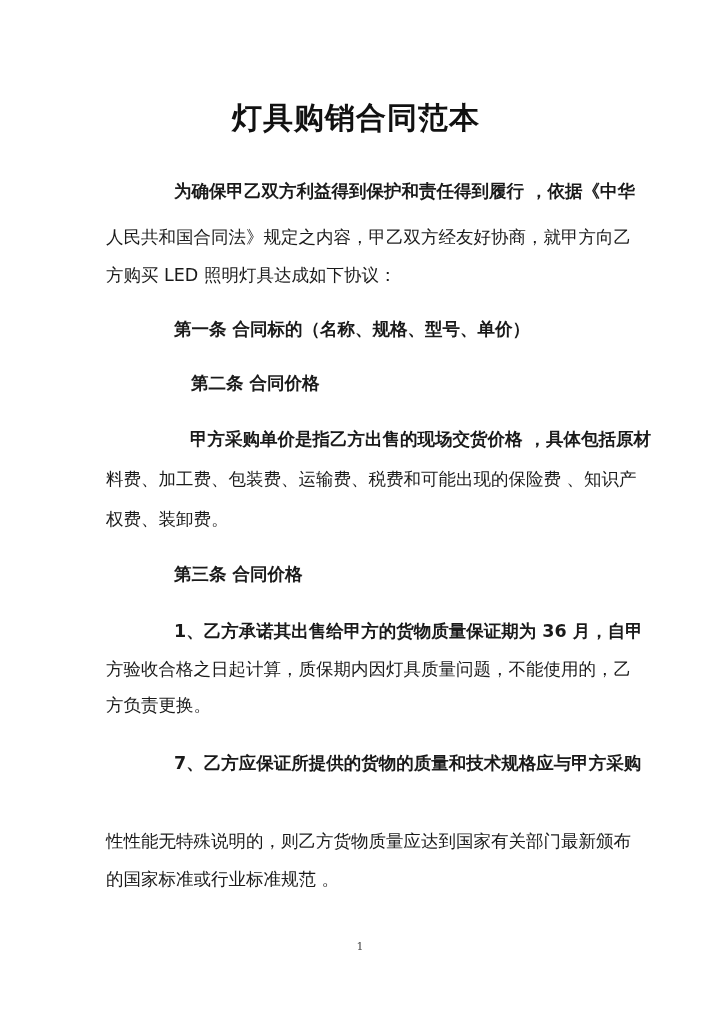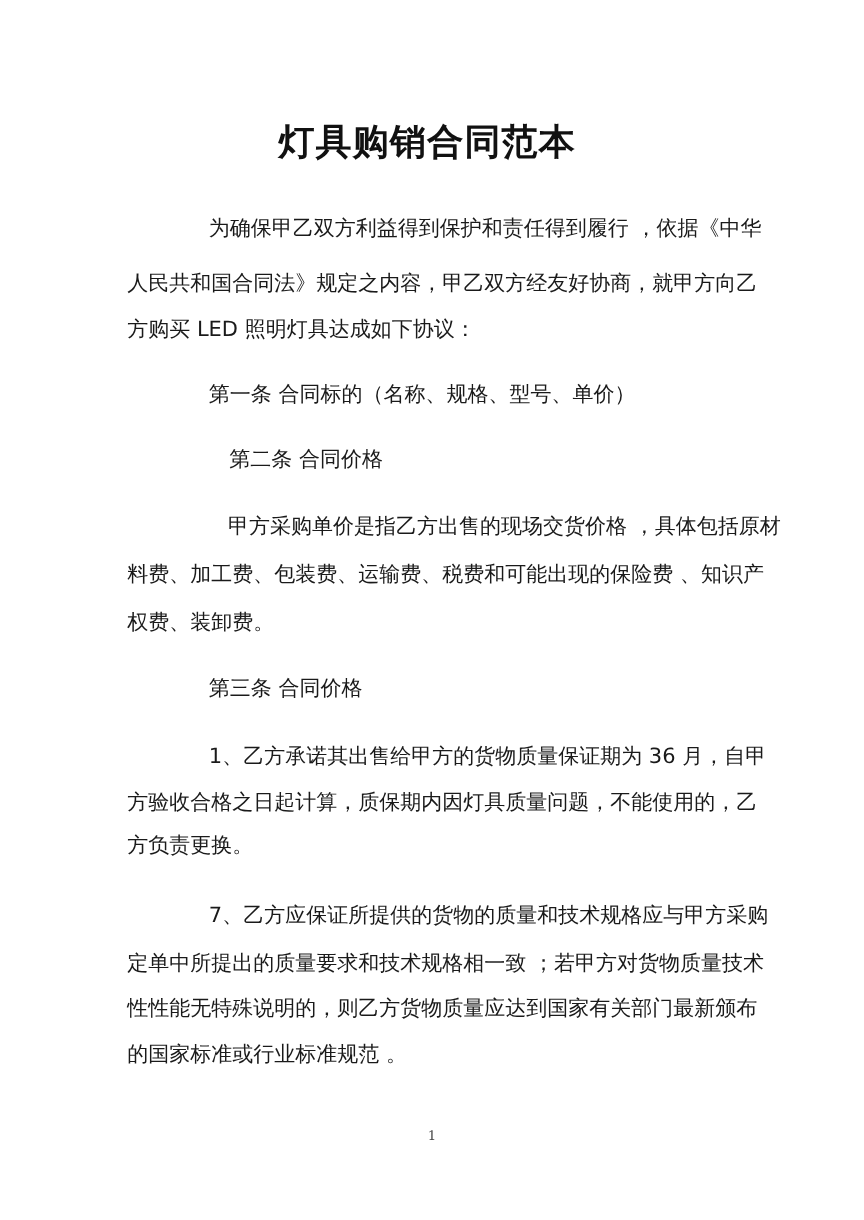--- a/index.html
+++ b/index.html
@@ -33,21 +33,21 @@
     color: #111111;
   }
   .line {
     position: absolute;
     left: 106px;
     font-size: 17.5px;
     line-height: 22px;
     white-space: nowrap;
     color: #1a1a1a;
   }
-  .indent { left: 174px; }
+  .indent { left: 174px; font-weight: bold; }
   .page-number {
     position: absolute;
     top: 940px;
     left: 0;
     width: 720px;
     text-align: center;
     font-family: "DejaVu Serif", "Liberation Serif", serif;
     font-size: 11px;
     color: #444444;
   }
@@ -71,18 +71,17 @@
   <div class="line" style="top:468px;">料费、加工费、包装费、运输费、税费和可能出现的保险费 、知识产</div>
   <div class="line" style="top:508px;">权费、装卸费。</div>
 
   <div class="line indent" style="top:563px;">第三条  合同价格</div>
 
   <div class="line indent" style="top:620px;">1、乙方承诺其出售给甲方的货物质量保证期为   36  月，自甲</div>
   <div class="line" style="top:658px;">方验收合格之日起计算，质保期内因灯具质量问题，不能使用的，乙</div>
   <div class="line" style="top:694px;">方负责更换。</div>
 
   <div class="line indent" style="top:752px;">7、乙方应保证所提供的货物的质量和技术规格应与甲方采购</div>
-  <div class="line" style="top:792px;">定单中所提出的质量要求和技术规格相一致 ；若甲方对货物质量技术</div>
   <div class="line" style="top:830px;">性性能无特殊说明的，则乙方货物质量应达到国家有关部门最新颁布</div>
   <div class="line" style="top:868px;">的国家标准或行业标准规范 。</div>
 
   <div class="page-number">1</div>
 </div>
 
 </body></html>

